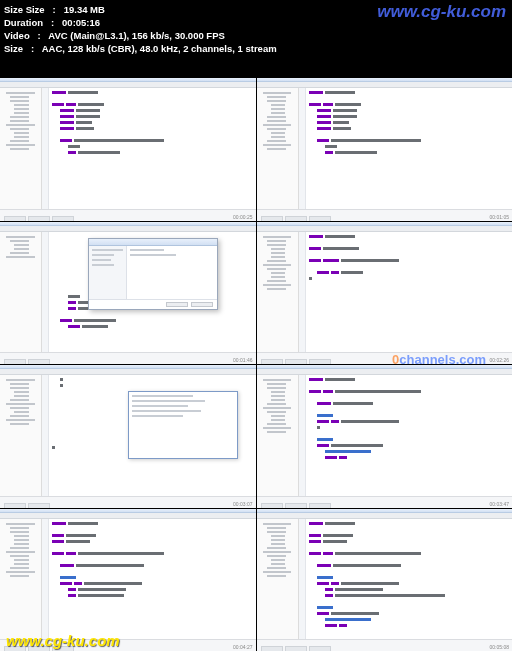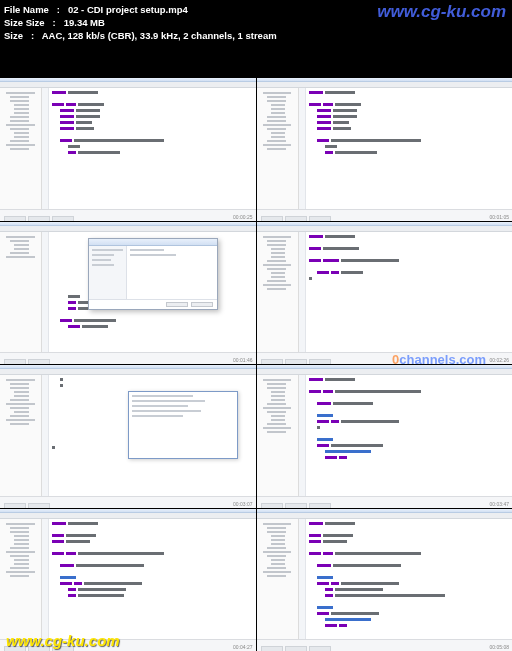--- a/index.html
+++ b/index.html
@@ -174,23 +174,24 @@
       border: 1px solid #7d9ac7;
       box-shadow: 1px 1px 4px rgba(0,0,0,.2);
       z-index: 5;
       padding: 3px;
     }
   </style>
 </head>
 <body>
 
 <div class="info-panel">
-  <div class="info-row"><span>File Name</span><span>   :   </span><span>02 - CDI project setup.mp4</span></div>
   <div class="info-row"><span>Size Size</span><span>   :   </span><span>19.34 MB</span></div>
-  <div class="info-row"><span>Size</span><span>   :   </span><span>AAC, 128 kb/s (CBR), 33.9 kHz, 2 channels, 1 stream</span></div>
+  <div class="info-row"><span>Duration</span><span>   :   </span><span>00:05:16</span></div>
+  <div class="info-row"><span>Video</span><span>   :   </span><span>AVC (Main@L3.1), 156 kb/s, 30.000 FPS</span></div>
+  <div class="info-row"><span>Size</span><span>   :   </span><span>AAC, 128 kb/s (CBR), 48.0 kHz, 2 channels, 1 stream</span></div>
 </div>
 
 <div class="watermark-top">www.cg-ku.com</div>
 <div class="watermark-mid"><span class="red">0</span><span>channels.com</span></div>
 <div class="watermark-bottom">www.cg-ku.com</div>
 
 <div class="grid">
 
   <div class="thumb">
     <div class="tb-titlebar"></div>

